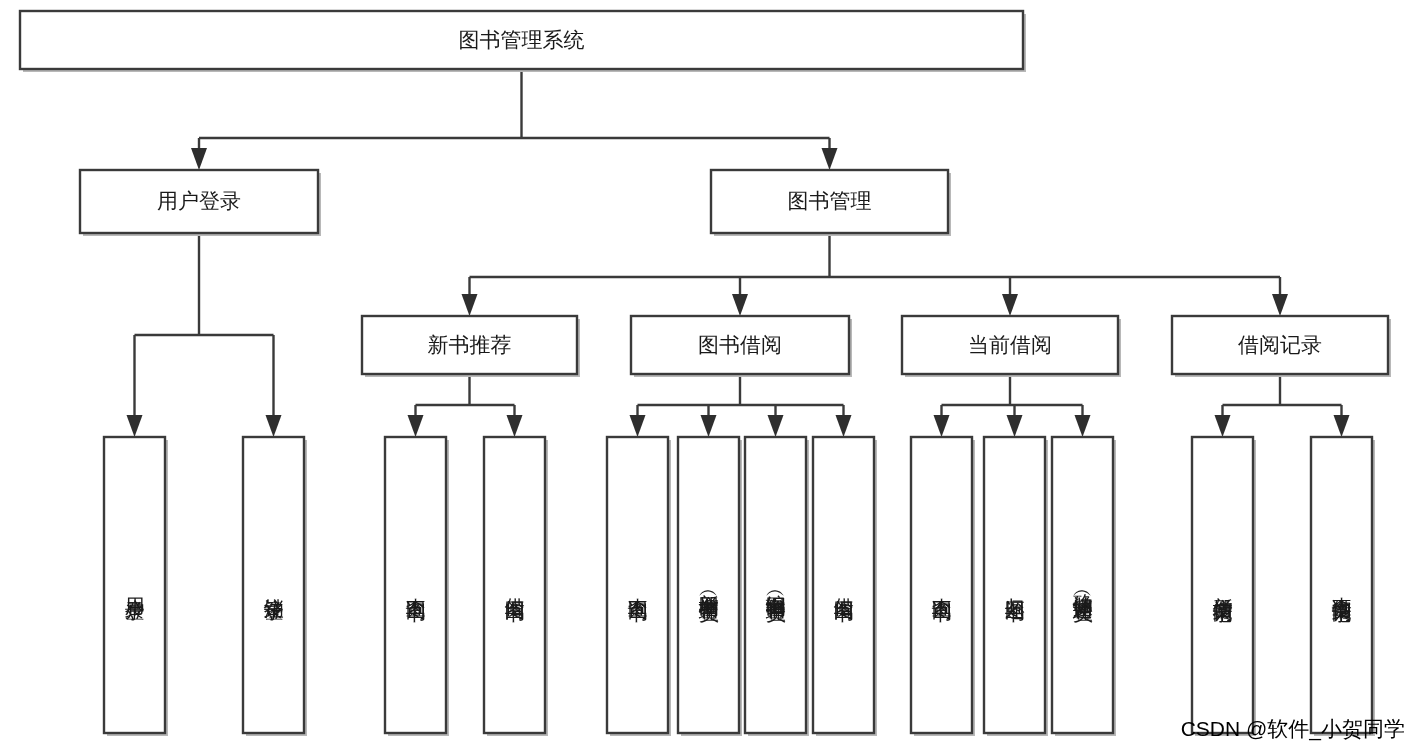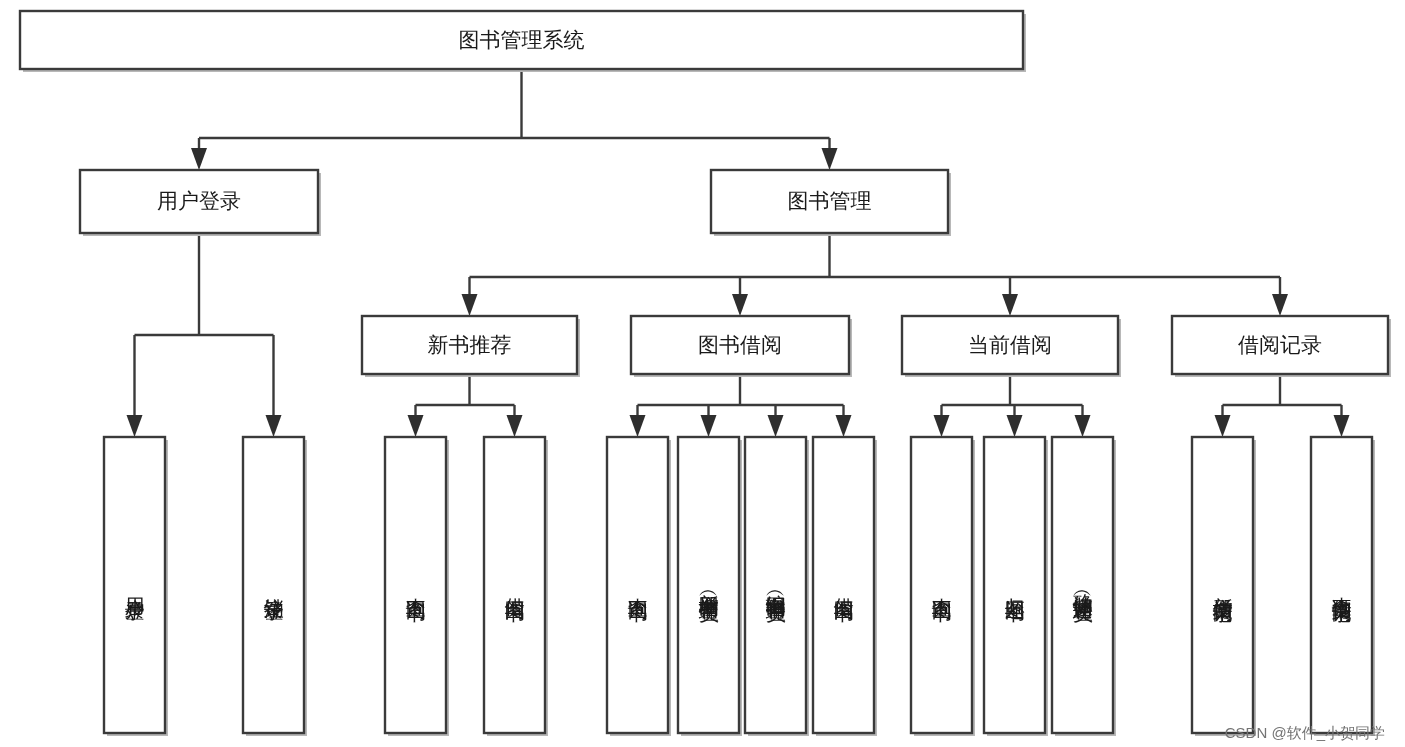--- a/index.html
+++ b/index.html
@@ -61,25 +61,25 @@
     letter-spacing: 1.5px;
     display: flex;
     align-items: center;
     justify-content: center;
     text-align: center;
     white-space: nowrap;
     pointer-events: none;
   }
   .watermark {
     position: absolute;
-    right: 20px;
+    right: 0;
     bottom: 4px;
     font-family: "Liberation Sans", "DejaVu Sans", sans-serif;
-    font-size: 15px;
-    color: #737373;
+    font-size: 21px;
+    color: #000000;
     white-space: nowrap;
   }
 </style>
 </head>
 <body>
 
 <div id="canvas">
 
   <svg class="diagram" viewBox="0 0 1405 747">
     <g id="edges-layer">

